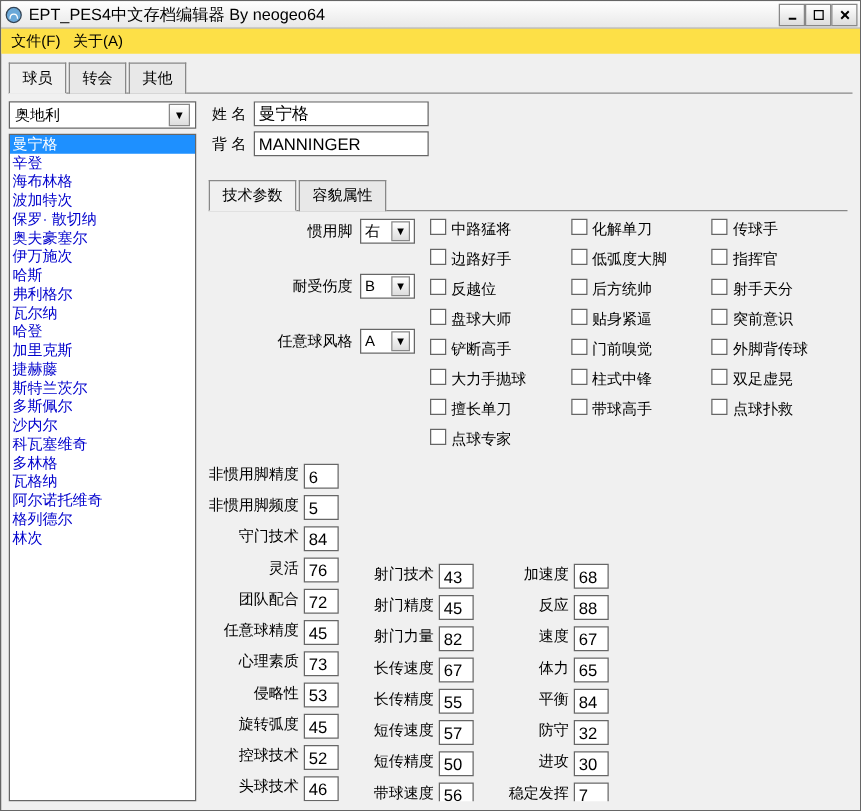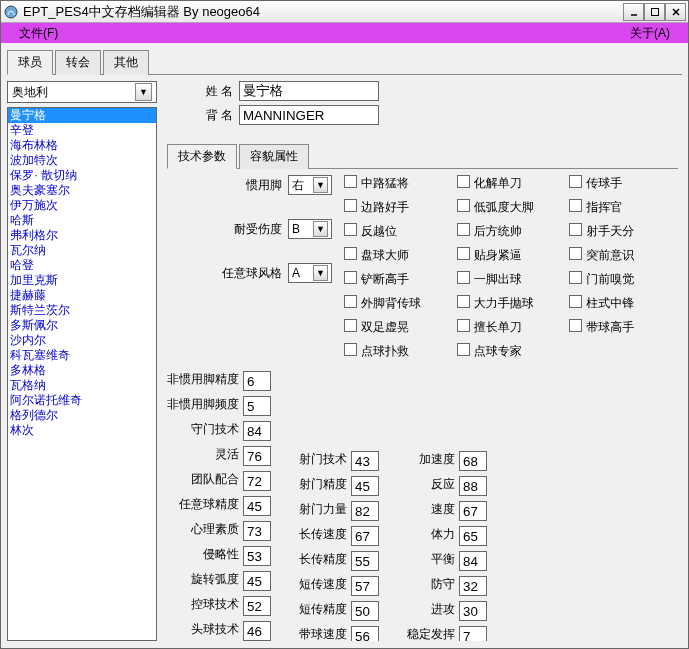--- a/index.html
+++ b/index.html
@@ -37,26 +37,25 @@
     width: 21px; height: 18px;
     border: 1px solid #888;
     background: linear-gradient(#fff,#ddd);
     display: flex; align-items: center; justify-content: center;
     font-family: Arial, sans-serif;
     font-size: 11px;
     cursor: pointer;
   }
   .menubar {
     height: 20px;
-    background: #d946ef;
+    background: #fde047;
     display: flex;
     align-items: center;
-    padding: 0 18px;
+    padding: 0 8px;
     gap: 10px;
-    justify-content: space-between;
   }
   .menubar .menuitem { cursor: pointer; }
   .content {
     flex: 1;
     padding: 6px;
     overflow: hidden;
   }
   .tabstrip {
     display: flex;
     border-bottom: 1px solid #888;
@@ -129,21 +128,20 @@
   }
   .field-row {
     display: flex;
     align-items: center;
     margin-bottom: 4px;
   }
   .field-row label {
     width: 30px;
     text-align: right;
     margin-right: 6px;
-    margin-left: 36px;
   }
   .textfield {
     border: 1px solid #666;
     background: #fff;
     height: 20px;
     padding: 1px 3px;
     width: 140px;
   }
   .inner-tabs {
     margin-top: 18px;
@@ -404,24 +402,20 @@
               <div class="check">
                 <span class="checkbox"></span>
                 <span>突前意识</span>
               </div>
               <div class="check">
                 <span class="checkbox"></span>
                 <span>铲断高手</span>
               </div>
               <div class="check">
                 <span class="checkbox"></span>
-                <span>一脚出球</span>
-              </div>
-              <div class="check">
-                <span class="checkbox"></span>
                 <span>门前嗅觉</span>
               </div>
               <div class="check">
                 <span class="checkbox"></span>
                 <span>外脚背传球</span>
               </div>
               <div class="check">
                 <span class="checkbox"></span>
                 <span>大力手抛球</span>
               </div>

